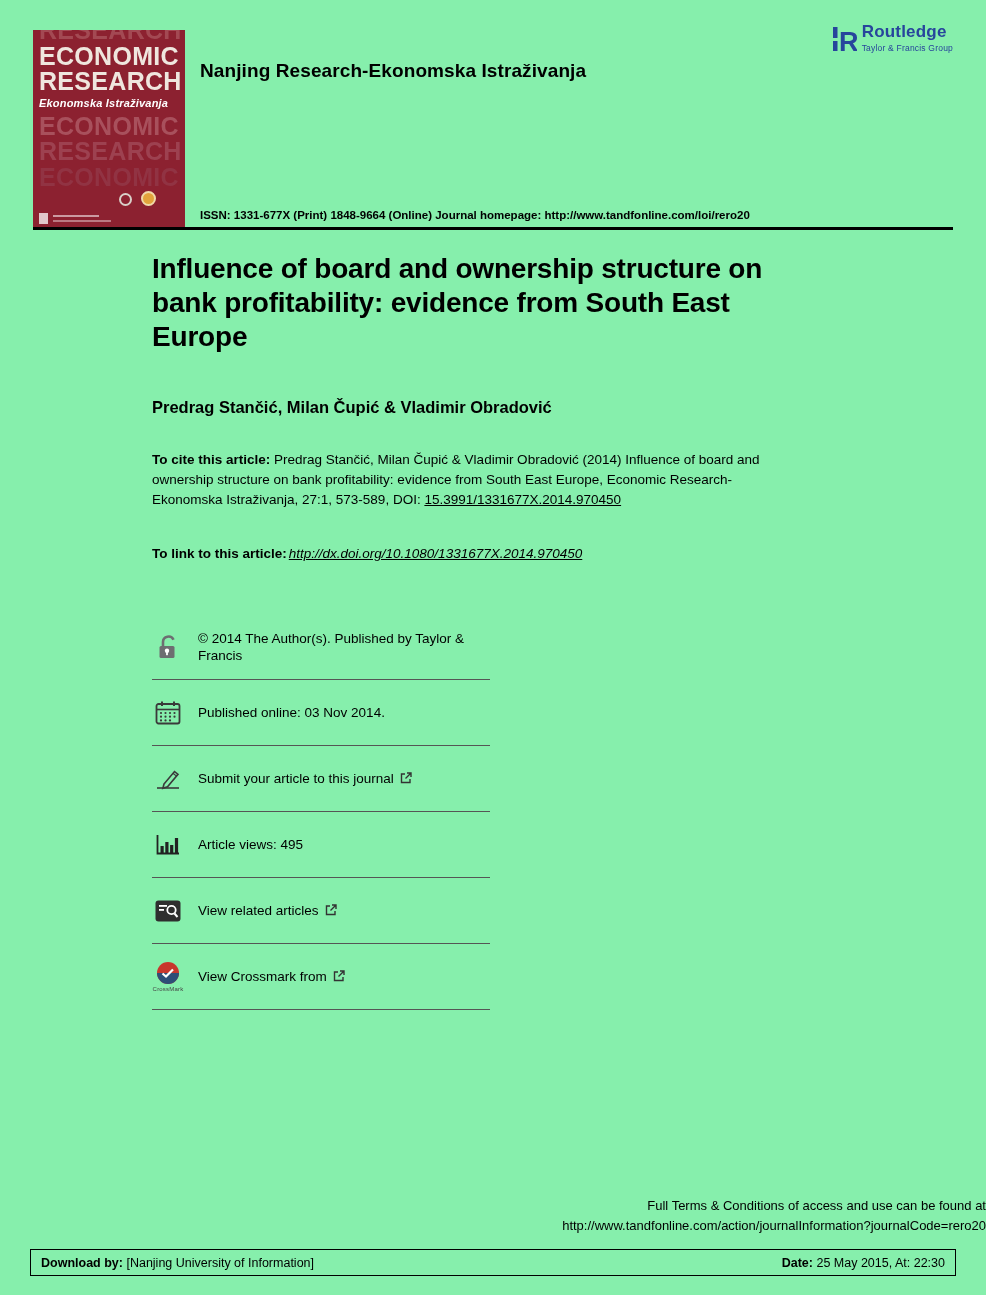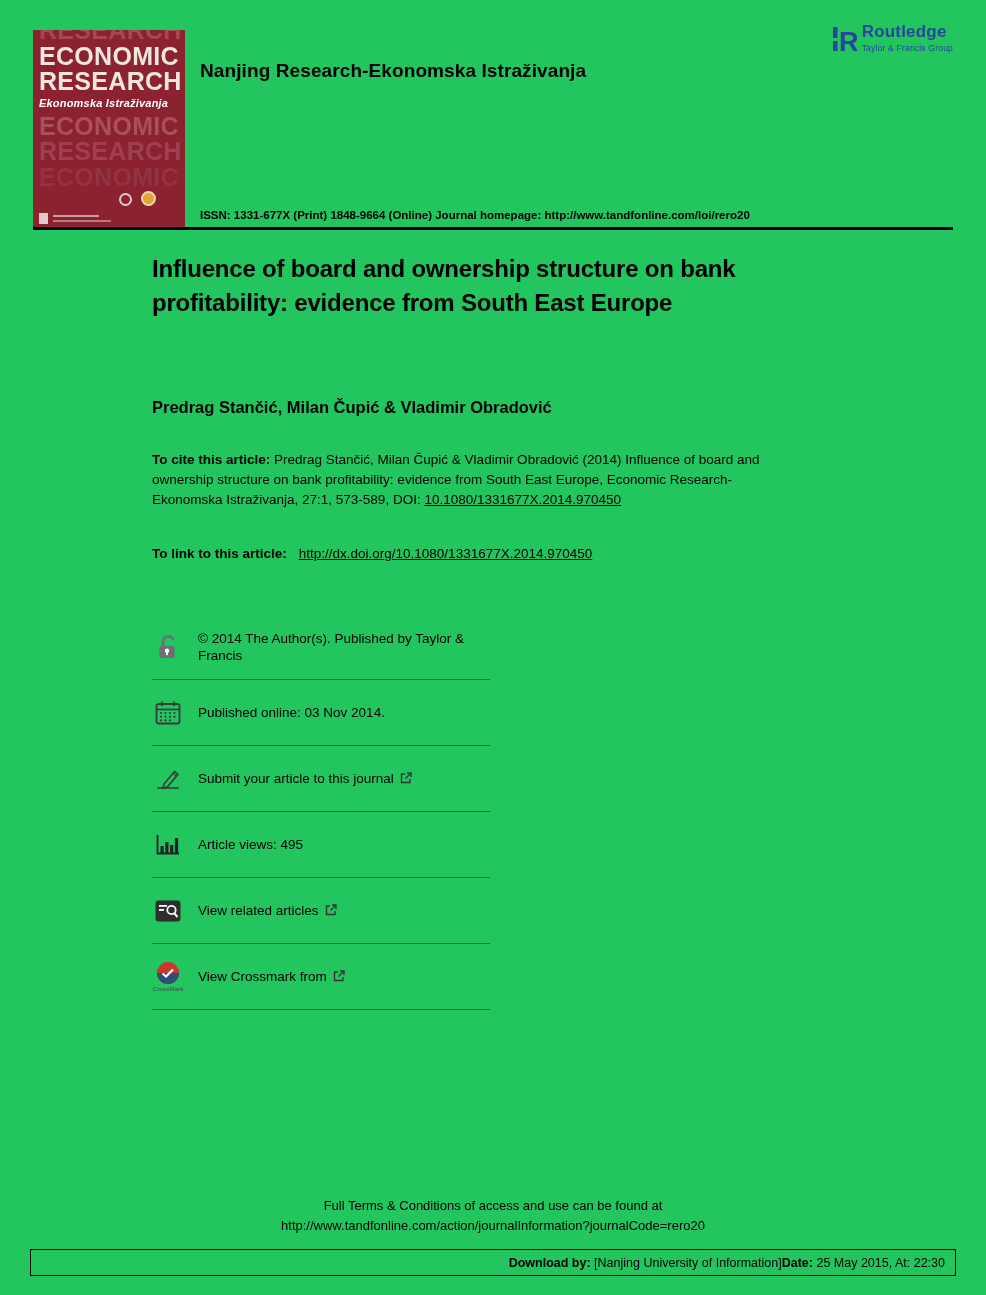--- a/index.html
+++ b/index.html
@@ -1,18 +1,18 @@
 <!DOCTYPE html>
 <html><head>
 <meta charset="utf-8">
 <style>
   * { margin:0; padding:0; box-sizing:border-box; }
   html,body { background:#fff; }
   body { font-family:"Liberation Sans", sans-serif; color:#000; }
-  .page { position:relative; width:986px; height:1295px; background:#22c55e; margin:0 auto; overflow:hidden; }
+  .page { position:relative; width:986px; height:1295px; background:#86efac; margin:0 auto; overflow:hidden; }
 
   
   .cover { position:absolute; left:33px; top:30px; width:152px; height:200px; background:#8C2130; overflow:hidden; }
   .cover-line { font-weight:700; padding-left:6px; line-height:1.02; font-size:25px; letter-spacing:0.3px; white-space:nowrap; }
   .cl0 { margin-top:-12px; color:#A34953; }
   .cl1, .cl2 { color:#EFE6DE; }
   .cl3 { font-size:11px; font-style:italic; font-weight:600; color:#fff; padding:3px 16px 5px 6px; letter-spacing:0.2px; }
   .cl4 { color:#A8505C; }
   .cl5 { color:#9D4150; }
   .cl6 { color:#913343; }
@@ -27,45 +27,45 @@
   .logo { position:absolute; top:22px; right:33px; display:flex; align-items:flex-start; gap:5px; }
   .logo-name { font-size:17px; font-weight:700; color:#27459C; line-height:20px; letter-spacing:0.2px; }
   .logo-tagline { font-size:8.5px; color:#27459C; letter-spacing:0.2px; margin-top:1px; }
 
   .issn-line { position:absolute; left:200px; top:209px; font-size:11.5px; font-weight:700; }
   .issn-line a { color:#000; }
 
   .top-rule { position:absolute; left:33px; top:227px; width:920px; height:3px; background:#000; }
 
   
-  .article-title { position:absolute; left:152px; top:252px; width:680px; font-size:24px; line-height:34px; font-weight:700; letter-spacing:-0.2px; }
+  .article-title { position:absolute; left:152px; top:252px; width:680px; font-size:28px; line-height:34px; font-weight:700; letter-spacing:-0.2px; }
   .authors { position:absolute; left:152px; top:398px; font-size:16.5px; font-weight:700; }
 
   .cite-block { position:absolute; left:152px; top:450px; width:612px; font-size:13.5px; line-height:20px; }
   .cite-block .b { font-weight:700; }
   .doi-link { color:#000; text-decoration:underline; }
 
   .link-line { position:absolute; left:152px; top:546px; font-size:13.5px; }
   .link-line .b { font-weight:700;margin-top:24px; }
-  .link-line a { color:#000; text-decoration:underline; margin-left:12px; }
+  .link-line a { color:#000; text-decoration:underline; margin-left:2px;font-style:italic; }
 
   
   .actions { position:absolute; left:152px; top:614px; width:338px; }
   .action-row { display:flex; align-items:center; height:66px; border-bottom:1px solid #555; }
   .action-icon { flex:0 0 32px; display:flex; flex-direction:column; align-items:center; margin-right:14px; }
   .action-text { font-size:13.5px; line-height:17px; color:#000; text-decoration:none; }
   a.action-text { cursor:pointer; }
   .ext-icon { display:inline-block; vertical-align:-1px; margin-left:6px; }
   .crossmark-label { font-size:6px; color:#444; margin-top:1px; letter-spacing:0.2px; }
 
   
-  .terms { position:absolute; left:0; top:1196px; width:100%; text-align:center; font-size:13px; line-height:20px; }
+  .terms { position:absolute; left:0; top:1196px; width:100%; text-align:right; font-size:13px; line-height:20px; }
   .terms a { color:#000; text-decoration:none; }
 
-  .download-bar { position:absolute; left:30px; top:1249px; width:926px; height:27px; border:1.5px solid #000; display:flex; justify-content:flex-end; align-items:center; padding:12px 10px; font-size:12.5px; }
+  .download-bar { position:absolute; left:30px; top:1249px; width:926px; height:27px; border:1.5px solid #000; display:flex; justify-content:space-between; align-items:center; padding:12px 10px; font-size:12.5px; }
   .download-bar .b { font-weight:700; }
 </style>
 </head>
 <body>
 
 <div class="page">
 
   <div class="cover">
     <div class="cover-line cl0">RESEARCH</div>
     <div class="cover-line cl1">ECONOMIC</div>
@@ -101,21 +101,21 @@
     <span>ISSN: 1331-677X (Print) 1848-9664 (Online) Journal homepage: </span><a>http://www.tandfonline.com/loi/rero20</a>
   </div>
 
   <div class="top-rule"></div>
 
   <h1 class="article-title">Influence of board and ownership structure on bank profitability: evidence from South East Europe</h1>
 
   <div class="authors">Predrag Stančić, Milan Čupić &amp; Vladimir Obradović</div>
 
   <p class="cite-block">
-    <span class="b">To cite this article:</span><span> Predrag Stančić, Milan Čupić &amp; Vladimir Obradović (2014) Influence of board and ownership structure on bank profitability: evidence from South East Europe, Economic Research-Ekonomska Istraživanja, 27:1, 573-589, DOI: </span><a class="doi-link">10.1080/1331677X.2014.970450</a>
+    <span class="b">To cite this article:</span><span> Predrag Stančić, Milan Čupić &amp; Vladimir Obradović (2014) Influence of board and ownership structure on bank profitability: evidence from South East Europe, Economic Research-Ekonomska Istraživanja, 27:1, 573-589, DOI: </span><a class="doi-link">15.3991/1331677X.2014.970450</a>
   </p>
 
   <p class="link-line">
     <span class="b">To link to this article:</span><a>http://dx.doi.org/10.1080/1331677X.2014.970450</a>
   </p>
 
   <div class="actions">
 
     <div class="action-row">
       <span class="action-icon">

